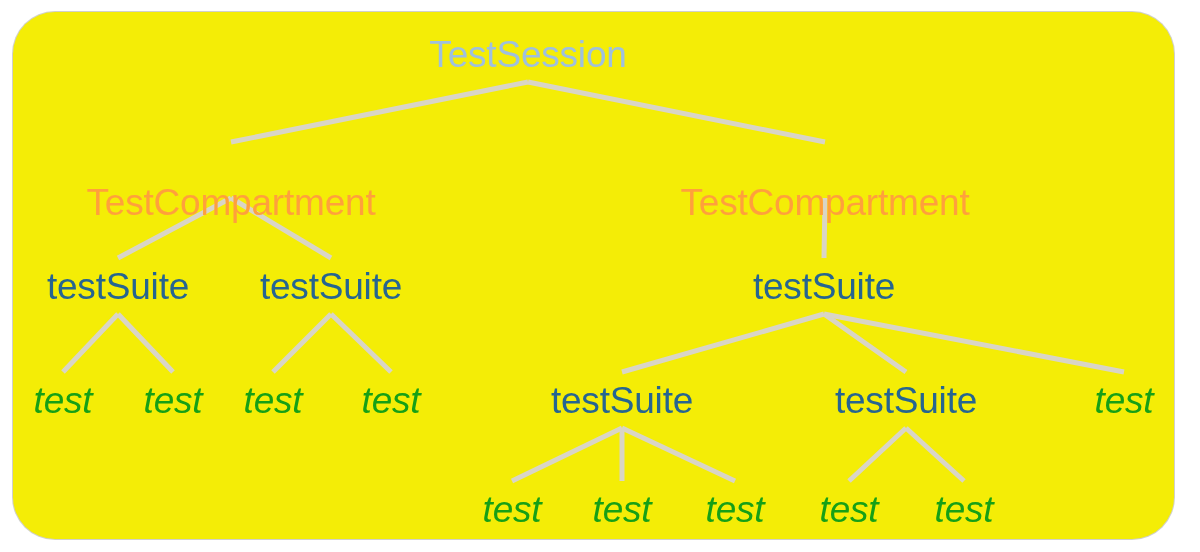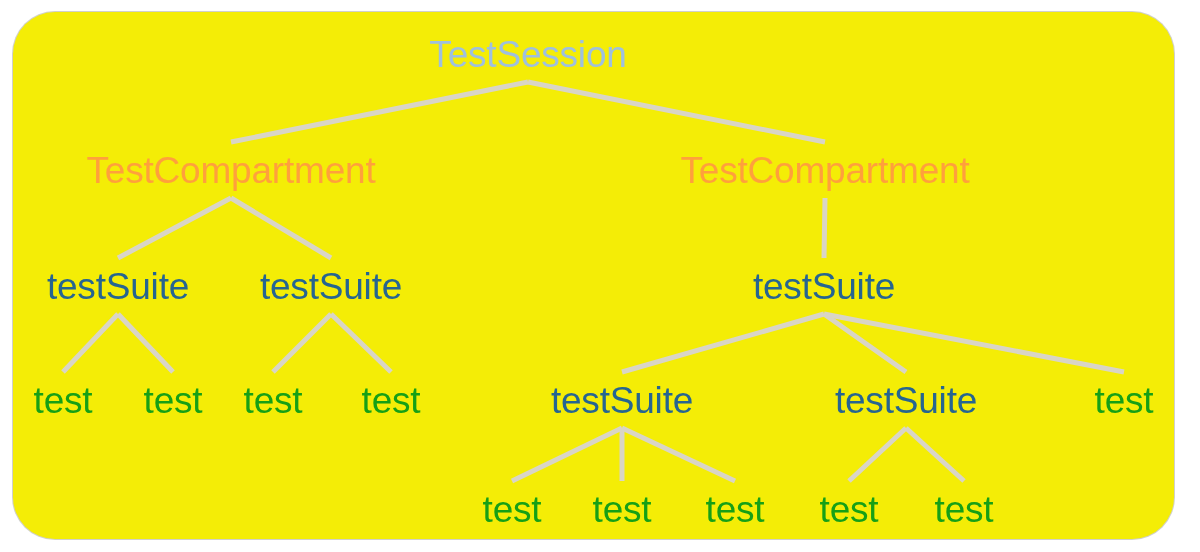--- a/index.html
+++ b/index.html
@@ -36,23 +36,23 @@
     height: 552px;
   }
   .node {
     position: absolute;
     transform: translate(-50%, -50%);
     white-space: nowrap;
     line-height: 1;
     letter-spacing: -0.2px;
   }
   .n-session   { font-size: 37px; color: #9fc0dd; }
-  .n-compart   { font-size: 37px; color: #ffa03c; }
+  .n-compart   { font-size: 37px; color: #ffa03c; margin-top: 32px; }
   .n-suite     { font-size: 37px; color: #266591; font-weight: 400; }
-  .n-test      { font-size: 37px; color: #16a016; font-weight: 500; }
+  .n-test      { font-size: 37px; color: #16a016; font-weight: 500; font-style: italic; }
 </style>
 </head>
 <body>
 
 <div id="canvas">
   <div id="panel" style="background: rgb(244, 237, 6); border-radius: 42px;"></div>
   <svg id="edges" viewBox="0 0 1200 552" preserveAspectRatio="none">
       <line x1="528" y1="82" x2="231" y2="142" stroke="#d9d5c6" stroke-width="5" stroke-linecap="butt"></line>
       <line x1="528" y1="82" x2="825" y2="142" stroke="#d9d5c6" stroke-width="5" stroke-linecap="butt"></line>
       <line x1="231" y1="198" x2="118" y2="258" stroke="#d9d5c6" stroke-width="5" stroke-linecap="butt"></line>

